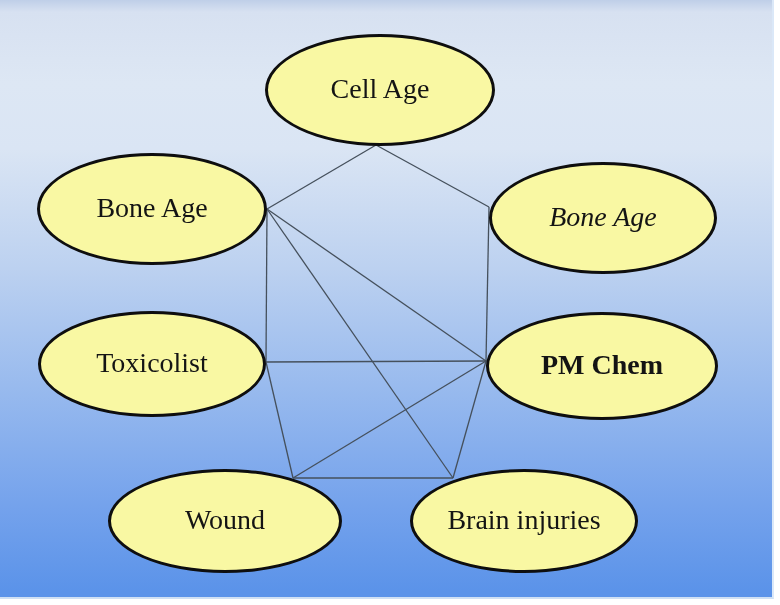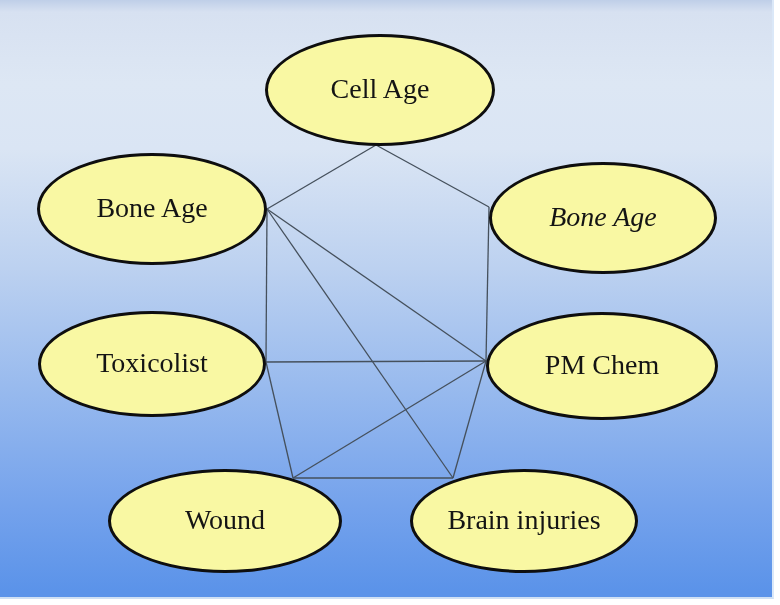--- a/index.html
+++ b/index.html
@@ -92,21 +92,21 @@
         </div>
         <div class="node" style="left: 37px; top: 153px; width: 230px; height: 112px; background: rgb(249, 248, 163);">
           <span class="node-label">Bone Age</span>
         </div>
         <div class="node" style="left: 489px; top: 162px; width: 228px; height: 112px; background: rgb(249, 248, 163); font-style: italic;">
           <span class="node-label">Bone Age</span>
         </div>
         <div class="node" style="left: 38px; top: 311px; width: 228px; height: 106px; background: rgb(249, 248, 163);">
           <span class="node-label">Toxicolist</span>
         </div>
-        <div class="node" style="left: 486px; top: 312px; width: 232px; height: 108px; background: rgb(249, 248, 163);">
+        <div class="node" style="left: 486px; top: 312px; width: 232px; height: 108px; background: rgb(249, 248, 163); font-weight: bold;">
           <span class="node-label">PM Chem</span>
         </div>
         <div class="node" style="left: 108px; top: 469px; width: 234px; height: 104px; background: rgb(249, 248, 163);">
           <span class="node-label">Wound</span>
         </div>
         <div class="node" style="left: 410px; top: 469px; width: 228px; height: 104px; background: rgb(249, 248, 163);">
           <span class="node-label">Brain injuries</span>
         </div>
       </div>
   </div>

